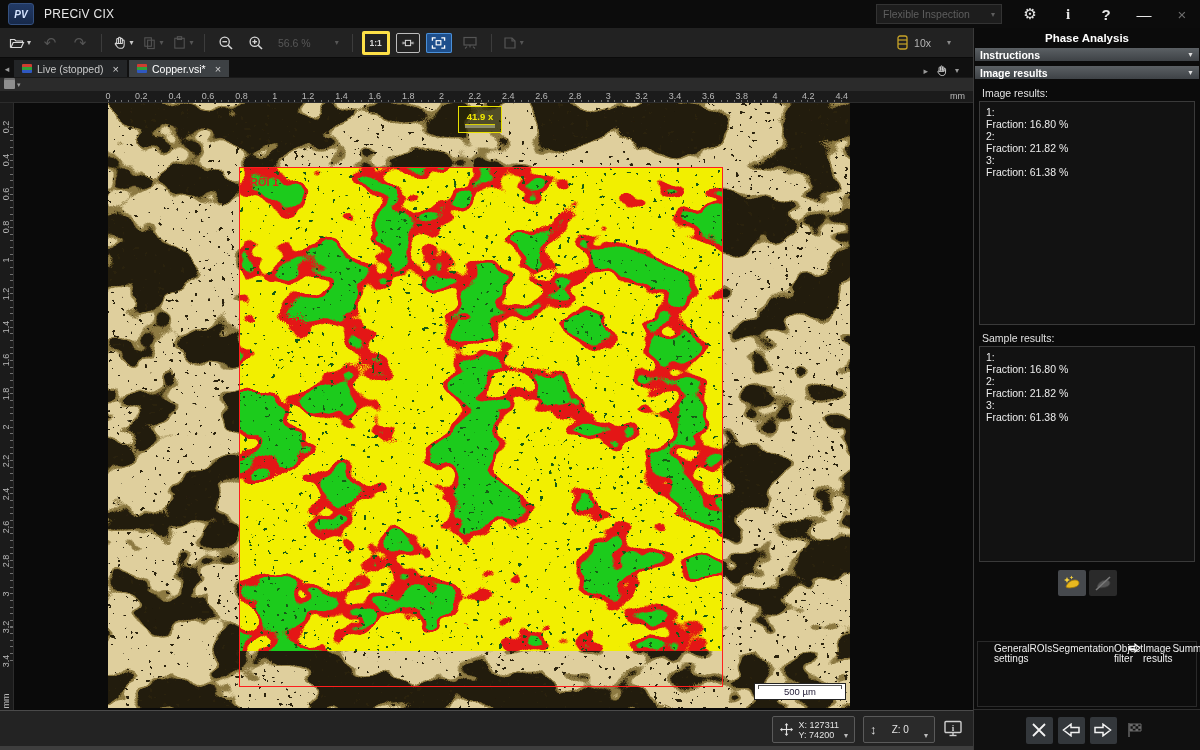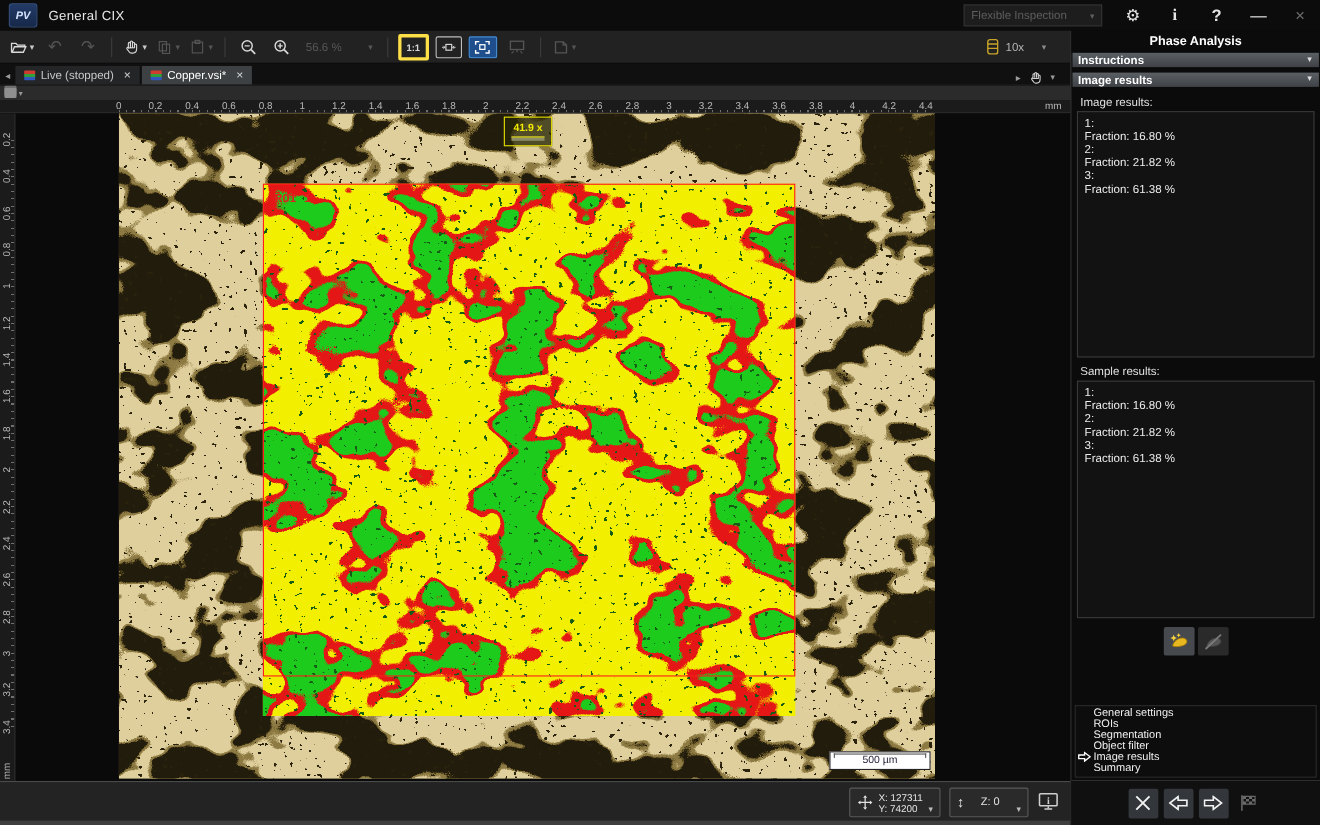--- a/index.html
+++ b/index.html
@@ -66,21 +66,21 @@
   .canvas{flex:1;background:#0a0a0a;position:relative;overflow:hidden;}
   .vruler{position:absolute;left:0;top:0;width:14px;height:607px;background:#1b1b1b;border-right:1px solid #2c2c2c;box-sizing:border-box;
     background-image:repeating-linear-gradient(to bottom,#6f6f6f 0 1px,transparent 1px 6.66px);
     background-repeat:no-repeat;background-size:3px 535px;background-position:10px 24px;}
   .vtick{position:absolute;left:6px;transform:translate(-50%,-50%) rotate(-90deg);font-size:9px;color:#b9b9b9;white-space:nowrap;top:0;}
   .ruler-unit-v{position:absolute;left:6px;bottom:4px;transform:translateX(-50%) rotate(-90deg);font-size:9px;color:#b9b9b9;}
 
   
   .micro-wrap{position:absolute;left:108px;top:0;width:742px;height:605px;}
   .micro-wrap svg.micro{position:absolute;left:0;top:0;}
-  .roi-rect{position:absolute;left:131px;top:64px;width:484px;height:448px;border:1.5px solid #ff1d1d;box-sizing:border-box;font-family:Liberation Mono, monospace;}
+  .roi-rect{position:absolute;left:131px;top:64px;width:484px;height:520px;border:1.5px solid #ff1d1d;box-sizing:border-box;}
   .roi-label{position:absolute;left:10px;top:8px;color:#e02020;font-size:11px;font-weight:bold;}
   .mag-label{position:absolute;left:350px;top:3px;width:44px;height:27px;background:rgba(40,38,8,.78);
     border:1.5px solid #e8e000;box-sizing:border-box;display:flex;flex-direction:column;align-items:center;justify-content:center;gap:2px;}
   .mag-label .t{color:#f2ea00;font-size:9.5px;font-weight:bold;white-space:nowrap;}
   .mag-bar{width:30px;height:3px;background:#8d8d6a;border-top:1px solid #d8d000;}
   .scalebar{position:absolute;left:646px;top:580px;width:92px;height:17px;background:#fff;border:1px solid #222;
     box-sizing:border-box;display:flex;align-items:center;justify-content:center;}
   .scalebar .line{position:absolute;top:1px;left:3px;right:3px;height:3px;border-top:1px solid #555;border-left:1px solid #555;border-right:1px solid #555;}
   .scalebar .t{color:#26203a;font-size:9.5px;}
 
@@ -107,34 +107,34 @@
   #image-results-box{height:224px;}
   #sample-results-box{height:216px;}
   .iconrow{margin-top:8px;display:flex;justify-content:center;gap:3px;}
   .wandbtn{width:28px;height:26px;display:flex;align-items:center;justify-content:center;border-radius:2px;}
   .wandbtn.on{background:#46494d;}
   .wandbtn.dis{background:#2a2a2a;}
   .rejectbtn{margin:6px 4px 0 4px;height:15px;background:linear-gradient(#5a5e62,#3f4347);border:1px solid #6a6e72;border-radius:1px;
     color:#fff;font-size:10.5px;display:flex;align-items:center;justify-content:center;}
   .spacer{flex:1;}
   .navbox{margin:0 3px 2px 3px;height:66px;background:#0d0d0d;border:1px solid #2a2a2a;padding:2px 0 2px 16px;box-sizing:border-box;
-    display:flex;flex-direction:column;justify-content:space-between;}
+    display:flex;flex-direction:row;justify-content:space-between;}
   .navbox .li{color:#f0f0f0;font-size:10px;line-height:10px;position:relative;}
   .navbox .li .nav-arrow{position:absolute;left:-14px;top:-1px;}
   .navbox .li .nav-arrow svg{display:block;}
   .wizardbar{height:40px;border-top:1px solid #2e2e2e;background:#101010;display:flex;align-items:center;justify-content:center;gap:5px;}
   .wizbtn{width:27px;height:27px;background:#33373b;border-radius:2px;display:flex;align-items:center;justify-content:center;color:#f2f2f2;}
   .wizbtn.dis{background:transparent;color:#6a6a6a;}
 </style>
 </head>
 <body>
 
 <div class="titlebar">
   <div class="logo">PV</div>
-  <div class="apptitle">General CIX</div>
+  <div class="apptitle">PRECiV CIX</div>
   <div class="tb-right">
     <div class="layout-select">
       <span>Flexible Inspection</span>
       <span class="chev" style="font-size:8px;">▾</span>
     </div>
     <span class="winico">⚙</span>
     <span class="winico info">i</span>
     <span class="winico q">?</span>
     <span class="winico">—</span>
     <span class="winico x">×</span>

